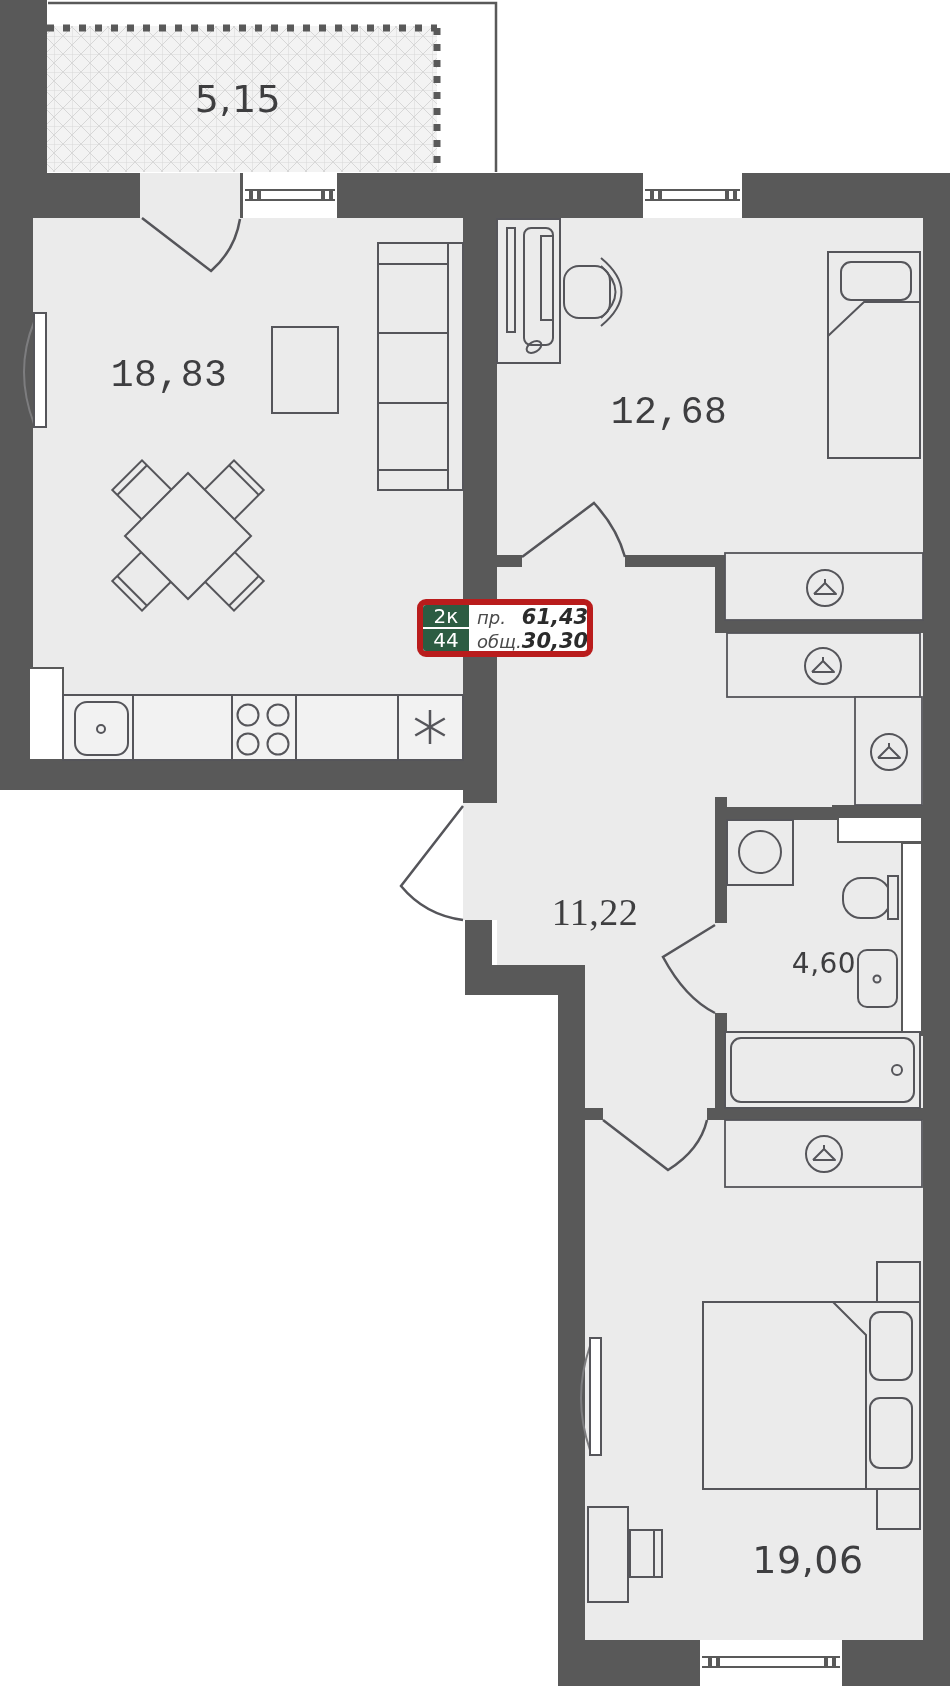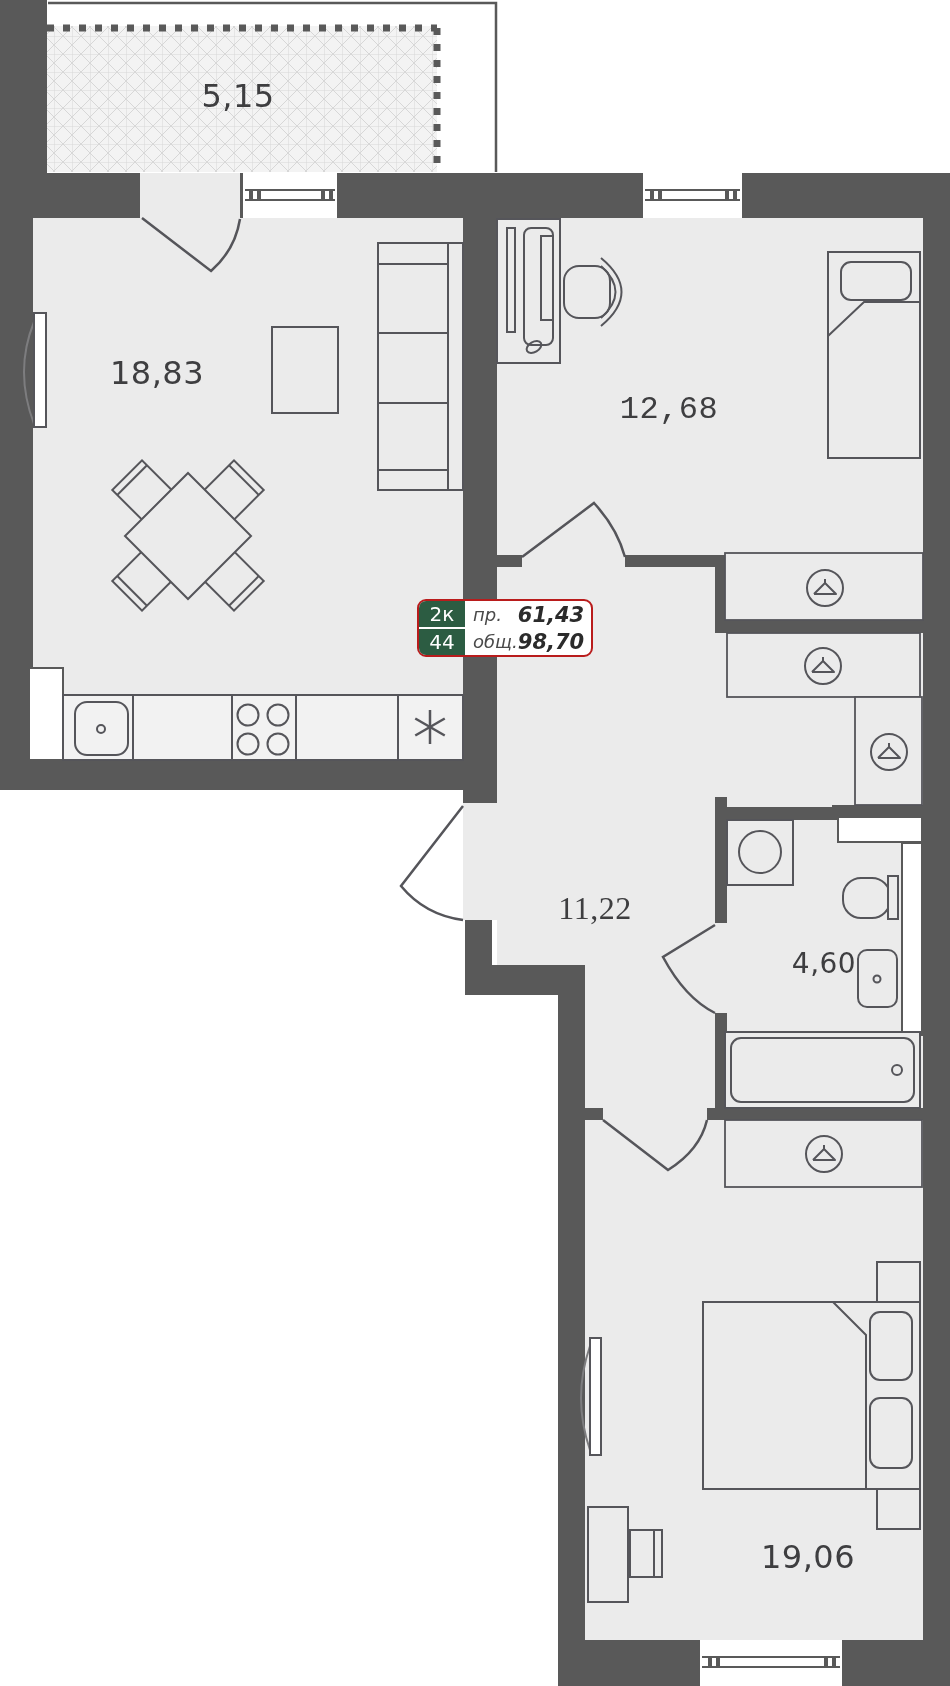--- a/index.html
+++ b/index.html
@@ -3,31 +3,31 @@
 <meta charset="utf-8">
 <style>
   html,body{margin:0;padding:0;background:#ffffff;}
   body{width:950px;height:1686px;position:relative;overflow:hidden;
        font-family:"DejaVu Sans",sans-serif;}
   .plan{position:absolute;inset:0;}
   svg{position:absolute;left:0;top:0;}
   .area-label{
     position:absolute;
     font-family:"DejaVu Sans",sans-serif;
-    font-size:32px;
+    font-size:38px;
     color:#3e3e40;
     letter-spacing:.5px;
     text-align:center;
     white-space:nowrap;
   }
   .area-label.small{font-size:28px;}
   
   .badge{
     position:absolute;left:417px;top:599px;width:176px;height:58px;
-    background:#ffffff;border:2px solid #b91c1c;border-radius:9px;
+    background:#ffffff;border:6px solid #b91c1c;border-radius:9px;
     display:flex;overflow:hidden;box-sizing:border-box;
   }
   .badge-left{
     width:46px;background:#2c5c42;color:#ffffff;
     display:flex;flex-direction:column;flex:none;
   }
   .badge-left .cell{
     flex:1;display:flex;align-items:center;justify-content:center;
     font-size:20px;line-height:1;
   }
@@ -281,37 +281,37 @@
   <g stroke="#55555a" stroke-width="2.5" fill="none">
     <path d="M142 218 L211 271 Q235 250 240 219"></path>
     <path d="M522 557 L594 503 Q617 528 625 557"></path>
     <path d="M463 806 L401 886 Q425 915 463 920"></path>
     <path d="M715 925 L663 957 Q685 998 715 1013"></path>
     <path d="M603 1120 L668 1170 Q700 1150 707 1120"></path>
   </g>
 </svg>
 
 <div class="area-label" style="left:163px;top:77px;width:150px;">5,15</div>
-<div class="area-label" style="left:82px;top:354px;width:150px;">18,83</div>
+<div class="area-label" style="left:94px;top:354px;width:150px;font-family:Liberation Mono, monospace;">18,83</div>
 <div class="area-label" style="left:594px;top:391px;width:150px;font-family:Liberation Mono, monospace;">12,68</div>
 <div class="area-label" style="left:520px;top:890px;width:150px;font-family:Liberation Serif, serif;">11,22</div>
 <div class="area-label small" style="left:764px;top:947px;width:120px;">4,60</div>
 <div class="area-label" style="left:733px;top:1538px;width:150px;">19,06</div>
 
 <div class="badge">
   <div class="badge-left">
     <div class="cell">2к</div>
     <div class="badge-divider"></div>
     <div class="cell">44</div>
   </div>
   <div class="badge-right">
     <div class="badge-row">
       <span class="badge-key">пр.</span>
       <span class="badge-val">61,43</span>
     </div>
     <div class="badge-row">
       <span class="badge-key">общ.</span>
-      <span class="badge-val">98,70</span>
+      <span class="badge-val">30,30</span>
     </div>
   </div>
 </div>
 
 </div>
 
 </body></html>

